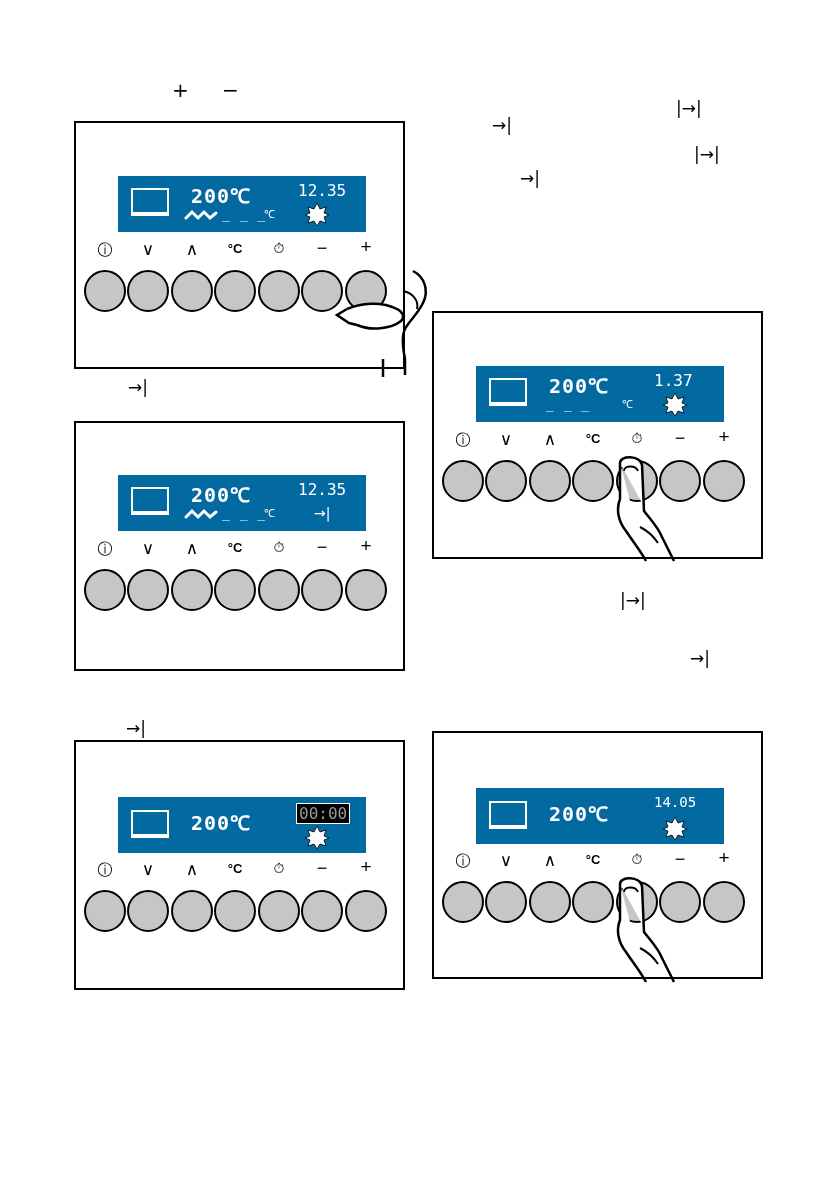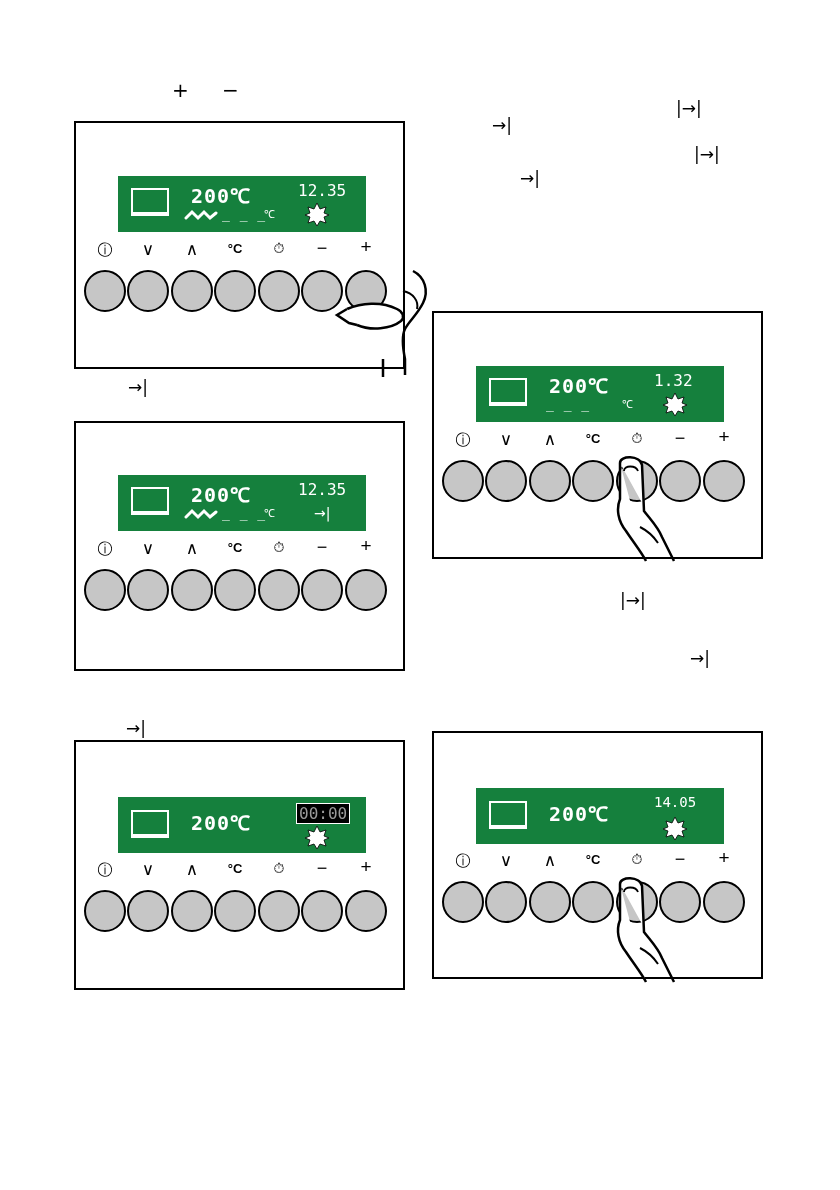--- a/index.html
+++ b/index.html
@@ -22,21 +22,21 @@
   }
   
   .panel {
     position: absolute;
     border: 2px solid #000;
     background: #fff;
     box-sizing: border-box;
   }
   .display {
     position: absolute;
-    background: #15803d;
+    background: #0369a1;
     box-sizing: border-box;
   }
   
   .lcd-oven {
     position: absolute;
     border: 2px solid #fff;
     border-bottom-width: 4px;
     box-sizing: border-box;
   }
   .lcd-temp {
@@ -241,21 +241,21 @@
       <div class="knob" style="left:225px; top:148px;"></div>
       <div class="knob" style="left:269px; top:148px;"></div>
     </div>
   </div>
 
   <div class="panel" style="left:432px; top:311px; width:331px; height:248px;">
 
     <div class="display" style="left:42px; top:53px; width:248px; height:56px;">
       <div class="lcd-oven" style="left:13px; top:12px; width:38px; height:28px;"></div>
       <span class="lcd-temp" style="left:73px; top:6px; font-size:20px;">200℃</span>
-      <span class="lcd-clock" style="left:178px; top:5px; font-size:16px;">1.32</span>
+      <span class="lcd-clock" style="left:178px; top:5px; font-size:16px;">1.37</span>
       <span class="lcd-bar" style="left:70px; top:31px;">_ _ _</span>
       <span class="lcd-bar" style="left:146px; top:30px; font-size:11px;">℃</span>
       <svg class="star" style="left:186px; top:26px; width:26px; height:24px;" viewBox="0 0 26 24">
         <path d="M13 1 L16 7 L22 5 L20 11 L25 13 L20 15 L22 21 L16 19 L13 24 L10 19 L4 21 L6 15 L1 13 L6 11 L4 5 L10 7 Z" fill="#fff" stroke="#000" stroke-width="0.8"></path>
       </svg>
     </div>
 
     <div>
       <span class="btn-label" style="left:14px; top:118px; width:30px; font-size:15px;">ⓘ</span>
       <span class="btn-label" style="left:57px; top:116px; width:30px; font-size:17px;">∨</span>

